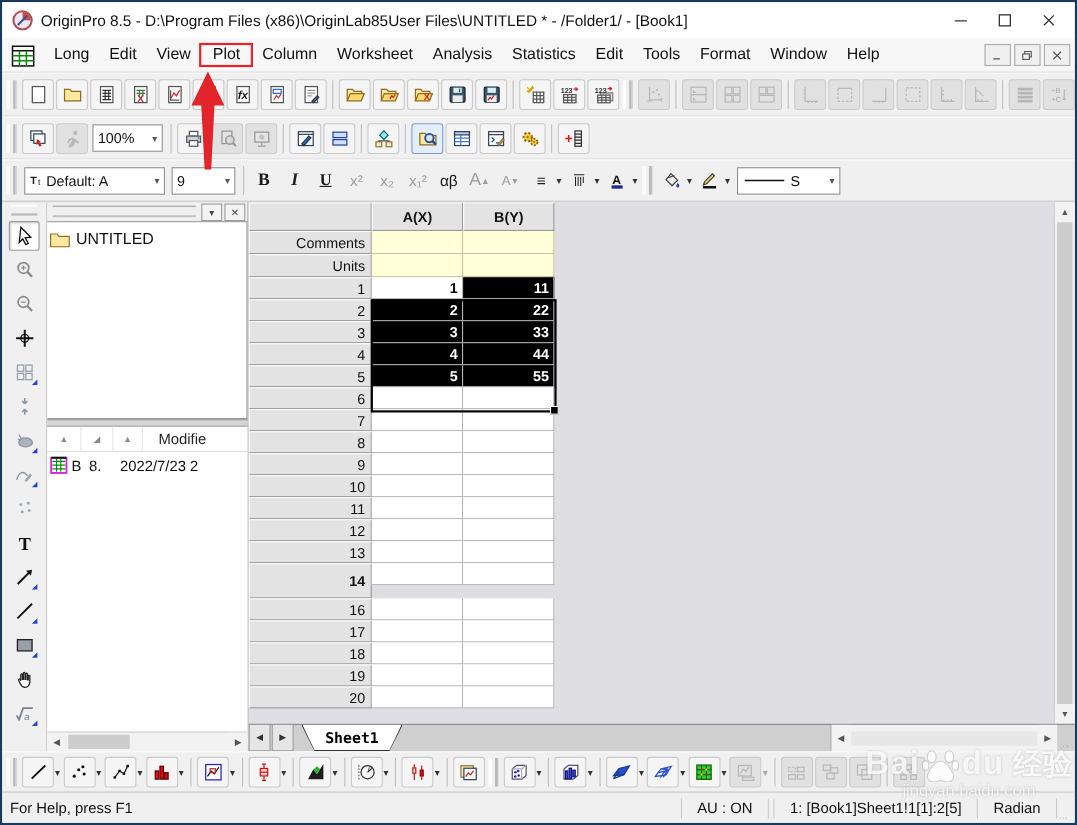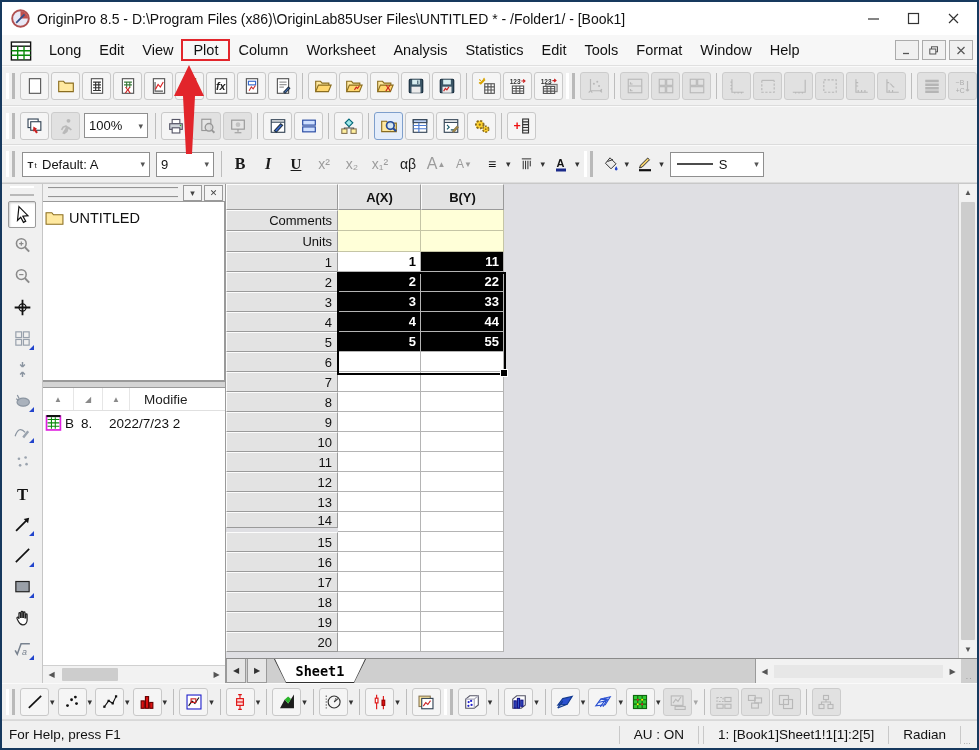--- a/index.html
+++ b/index.html
@@ -904,26 +904,21 @@
                   <div class="gcell ghead rl" style="width: 112px; height: 20px;">12</div>
                   <div class="gcell gdata" style="width: 83px; height: 20px;"></div>
                   <div class="gcell gdata" style="width: 83px; height: 20px;"></div>
                 </div>
                 <div class="grow">
                   <div class="gcell ghead rl" style="width: 112px; height: 20px;">13</div>
                   <div class="gcell gdata" style="width: 83px; height: 20px;"></div>
                   <div class="gcell gdata" style="width: 83px; height: 20px;"></div>
                 </div>
                 <div class="grow">
-                  <div class="gcell ghead rl" style="width: 112px; height: 16px;">14</div>
-                  <div class="gcell gdata" style="width: 83px; height: 20px;"></div>
-                  <div class="gcell gdata" style="width: 83px; height: 20px;"></div>
-                </div>
-                <div class="grow">
-                  <div class="gcell ghead rl" style="width: 112px; height: 20px;">15</div>
+                  <div class="gcell ghead rl" style="width: 112px; height: 32px; font-weight: bold;">14</div>
                   <div class="gcell gdata" style="width: 83px; height: 20px;"></div>
                   <div class="gcell gdata" style="width: 83px; height: 20px;"></div>
                 </div>
                 <div class="grow">
                   <div class="gcell ghead rl" style="width: 112px; height: 20px;">16</div>
                   <div class="gcell gdata" style="width: 83px; height: 20px;"></div>
                   <div class="gcell gdata" style="width: 83px; height: 20px;"></div>
                 </div>
                 <div class="grow">
                   <div class="gcell ghead rl" style="width: 112px; height: 20px;">17</div>
@@ -1211,13 +1206,30 @@
       <span class="st-cell">Radian</span>
       <span class="st-sep"></span>
       <span class="st-grip">∙∙∙</span>
     </div>
   </div>
 
   <svg class="red-arrow" viewBox="0 0 34 94">
     <polygon id="arrow-poly" points="17,1 2,32 11,32 14,90 20,90 23,32 32,32" fill="#e2252b"></polygon>
   </svg>
 
+  <div class="wm">
+    <div class="row1">
+      <span class="big">Bai</span>
+      <svg width="34" height="32" viewBox="0 0 34 32">
+        <g fill="rgba(255,255,255,.9)" stroke="rgba(130,130,130,.4)">
+          <ellipse cx="9" cy="9" rx="4" ry="5.5"></ellipse>
+            <ellipse cx="25" cy="9" rx="4" ry="5.5"></ellipse>
+          <ellipse cx="3.5" cy="17" rx="3" ry="4.5"></ellipse>
+            <ellipse cx="30.5" cy="17" rx="3" ry="4.5"></ellipse>
+          <path d="M17 13c5 0 7 4 9 7s3 4 3 7-3 5-6 5c-2 0-4-1.5-6-1.5S13 32 11 32c-3 0-6-2-6-5s1-4 3-7 4-7 9-7z"></path>
+        </g>
+      </svg>
+      <span class="big">du</span>
+      <span class="cn">经验</span>
+    </div>
+    <div class="url">jingyan.baidu.com</div>
+  </div>
 </div>
 
 </body></html>

